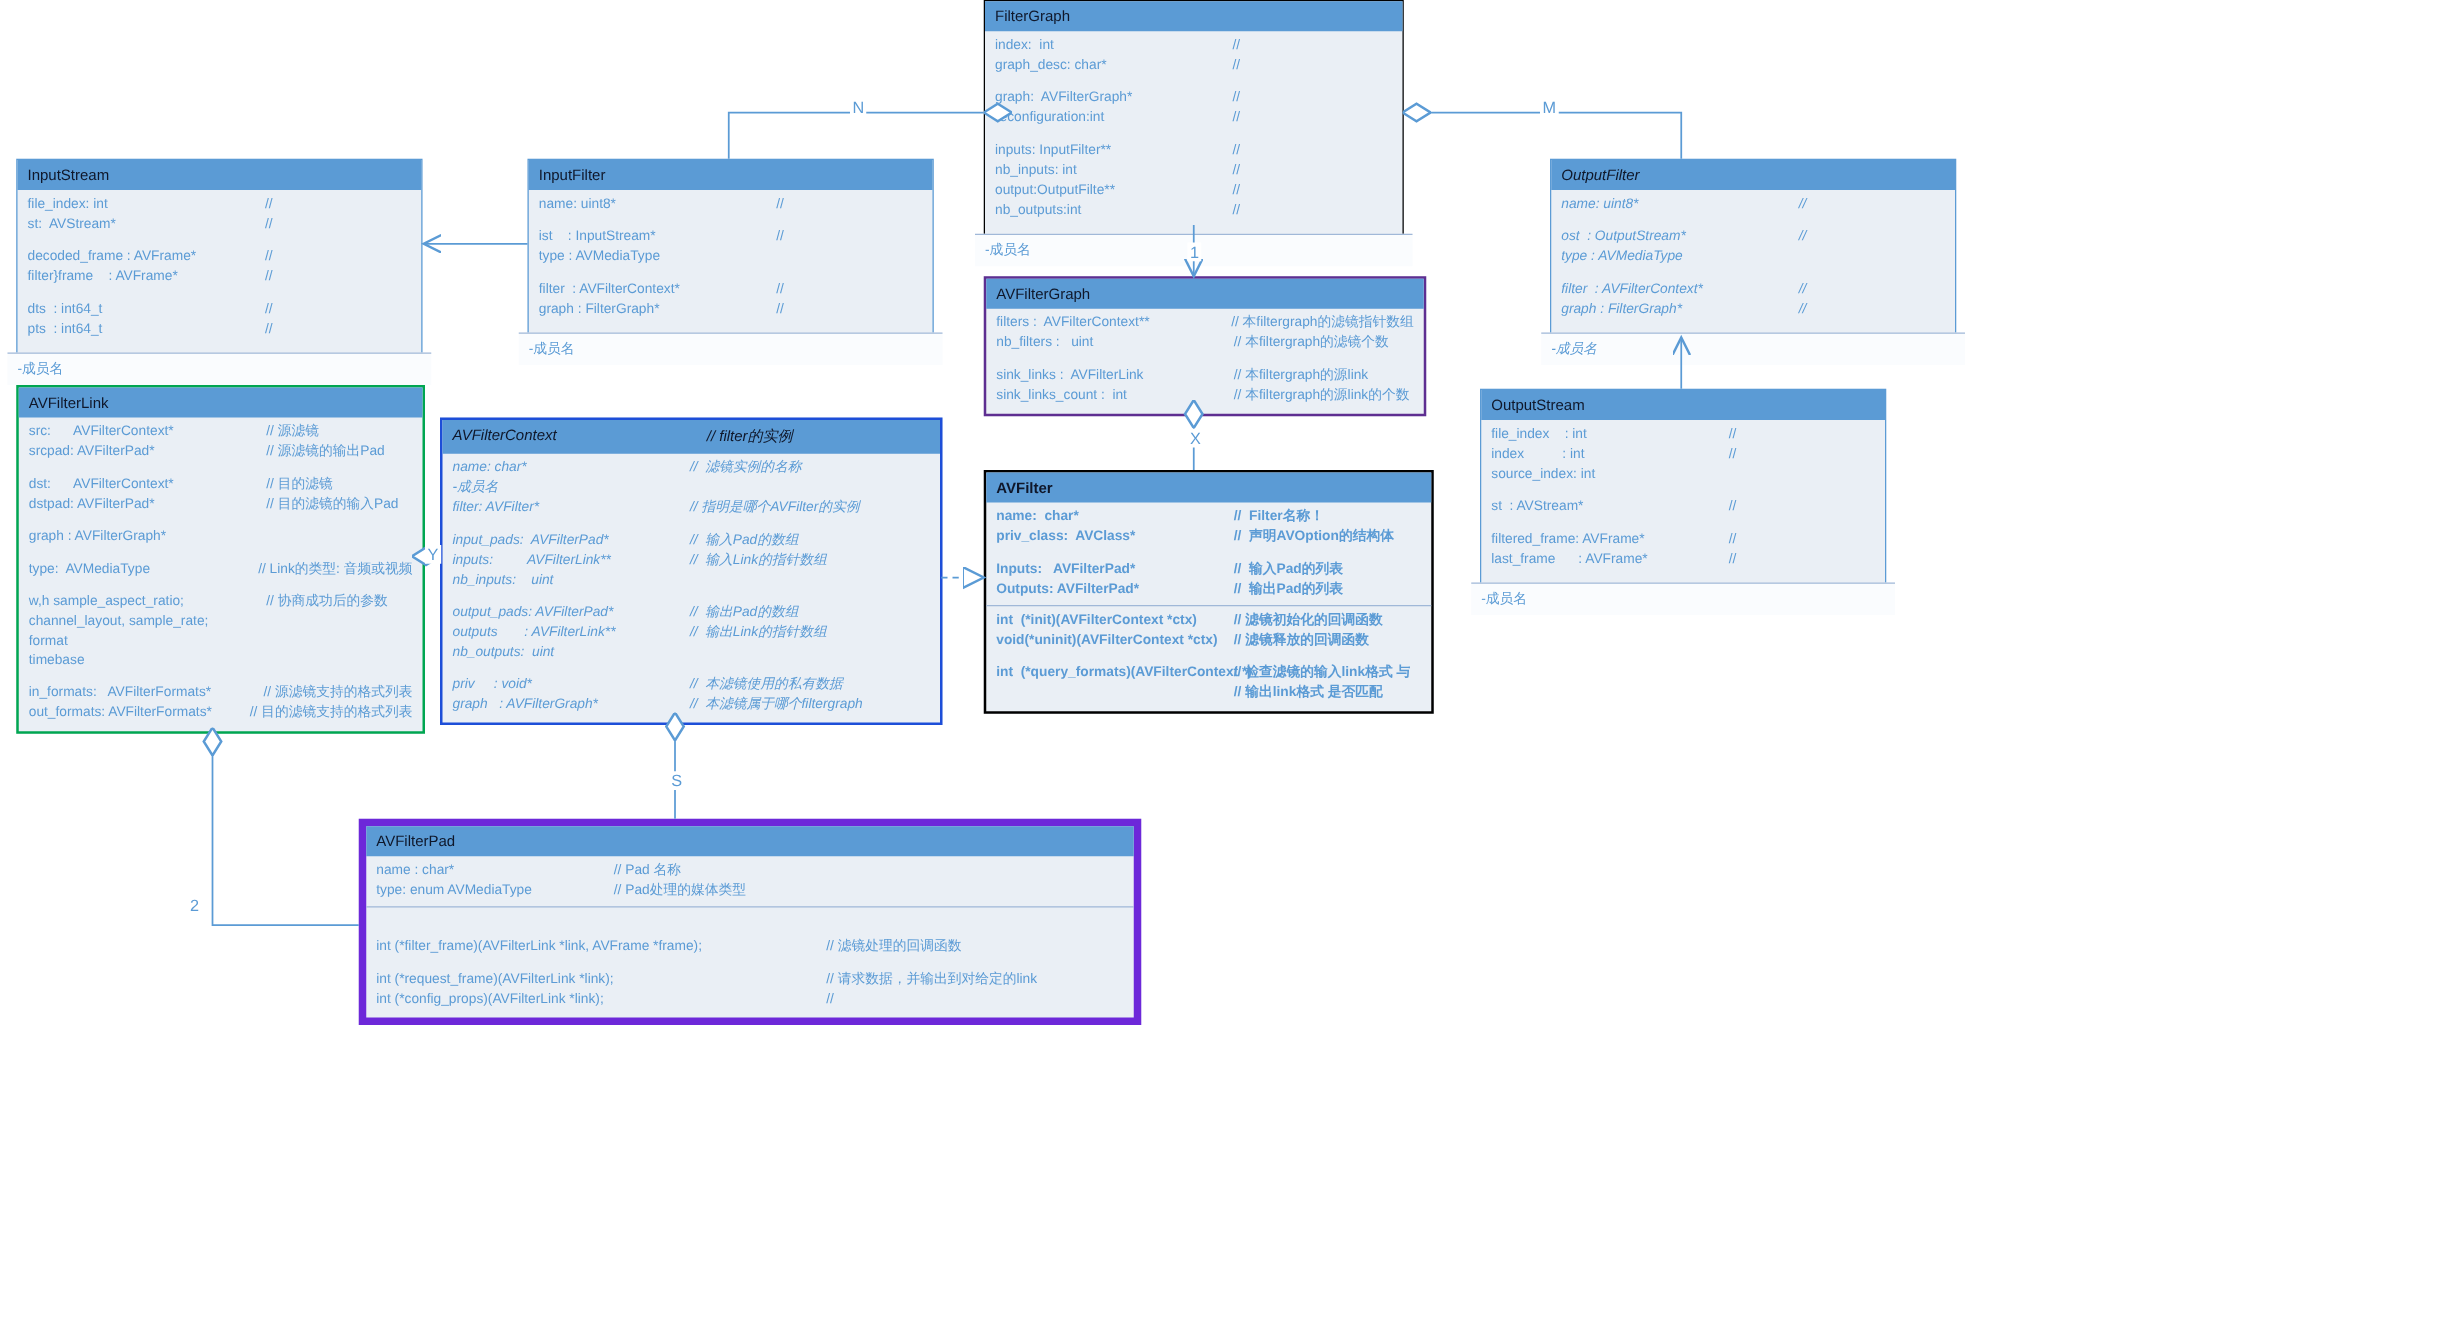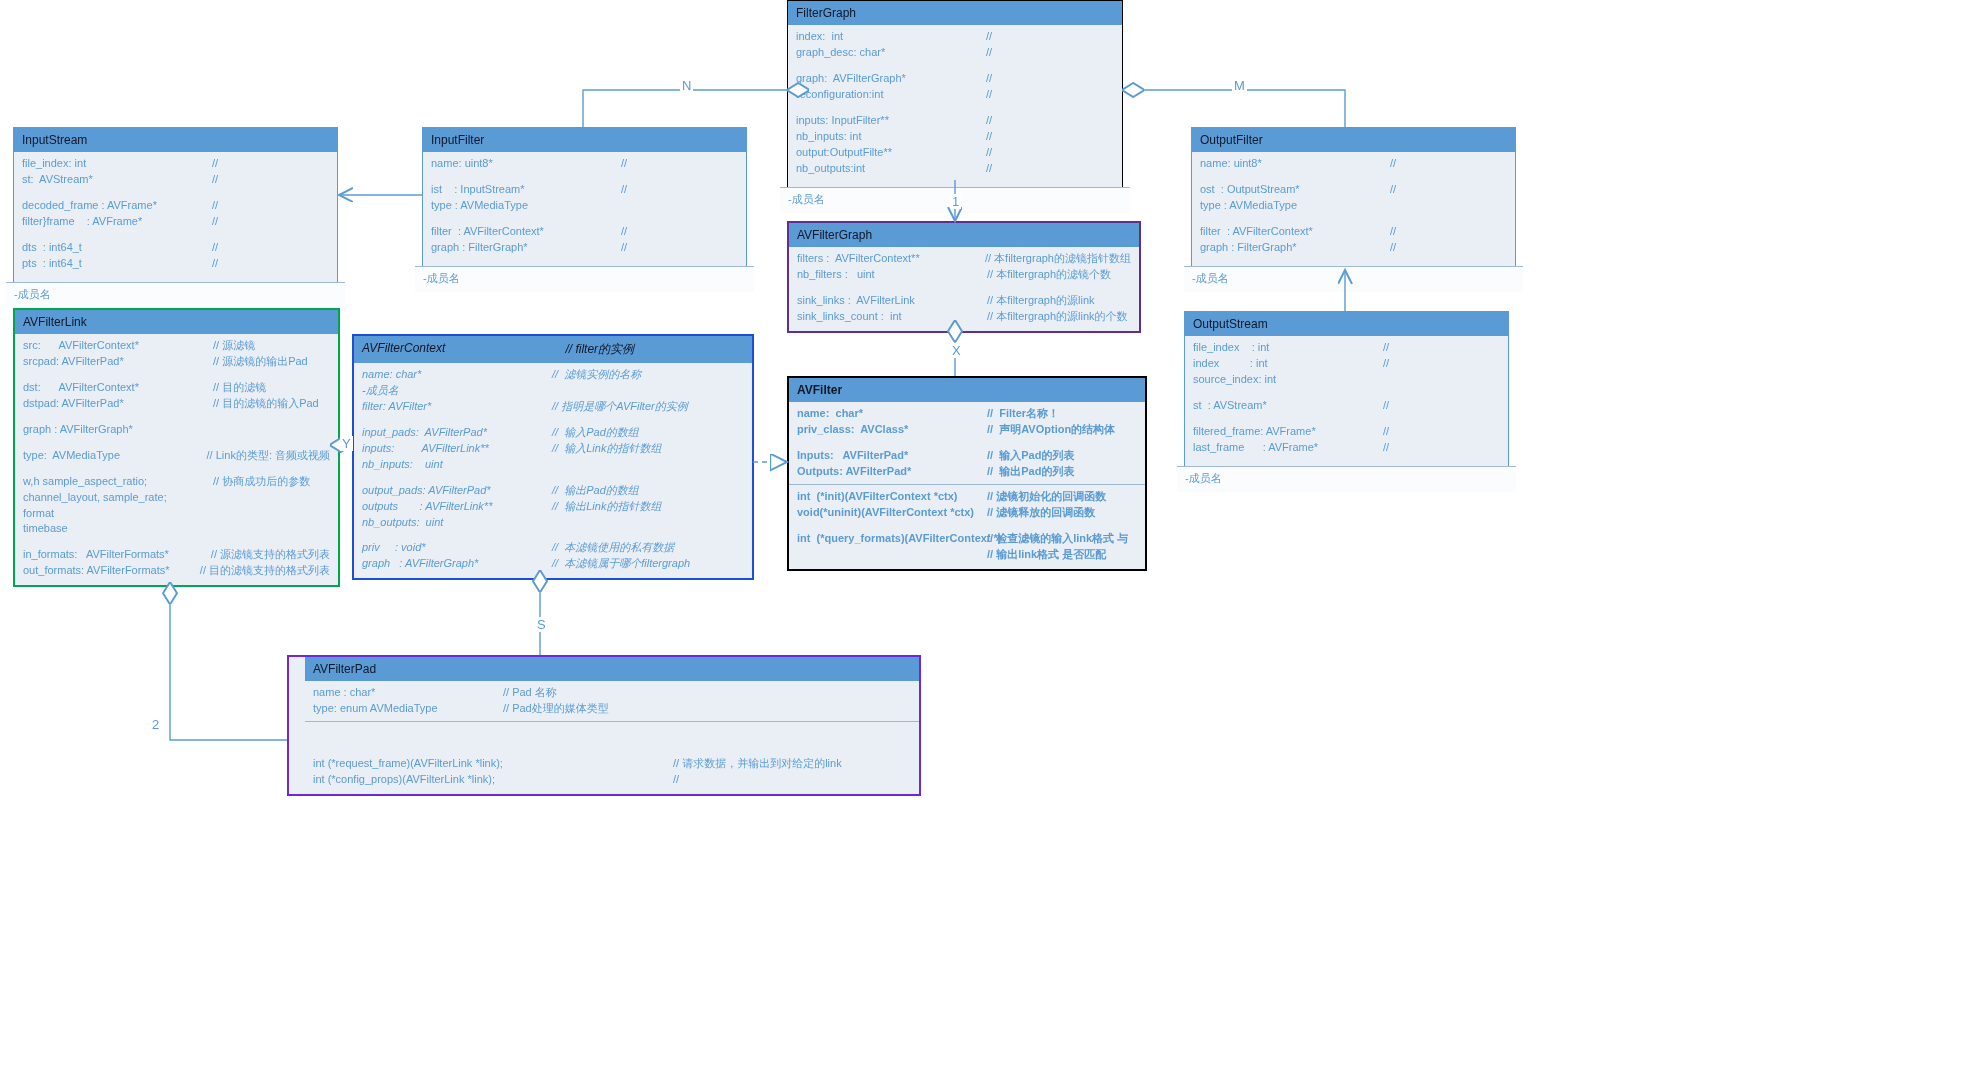--- a/index.html
+++ b/index.html
@@ -162,21 +162,21 @@
         <span class="left">output:OutputFilte**</span>
         <span class="right">//</span>
       </div>
       <div class="row">
         <span class="left">nb_outputs:int</span>
         <span class="right">//</span>
       </div>
     </div>
     <div class="footer">-成员名</div>
   </div>
-<div id="OutputFilter" class="box" style="left:1191px;top:127px; width:323px;">
+<div id="OutputFilter" class="box" style="left:1240px;top:127px; width:323px;font-style:italic;">
     <div class="title">
       <span>OutputFilter</span>
     </div>
     <div class="body">
       <div class="row">
         <span class="left">name: uint8*</span>
         <span class="right">//</span>
       </div>
       <div style="height: 10px;"></div>
       <div class="row">
@@ -408,36 +408,40 @@
         <span class="left">filtered_frame: AVFrame*</span>
         <span class="right">//</span>
       </div>
       <div class="row">
         <span class="left">last_frame      : AVFrame*</span>
         <span class="right">//</span>
       </div>
     </div>
     <div class="footer">-成员名</div>
   </div>
-<div id="AVFilterPad" class="box" style="left:287px; top:655px; width:614px; border:2px solid #6d28d9;padding-left:16px;">
+<div id="AVFilterPad" class="box" style="left:287px; top:655px; width:614px; border:6px solid #6d28d9;">
     <div class="title">
       <span>AVFilterPad</span>
     </div>
     <div class="body">
       <div class="row">
         <span class="left">name : char*</span>
         <span class="right">// Pad 名称</span>
       </div>
       <div class="row">
         <span class="left">type: enum AVMediaType</span>
         <span class="right">// Pad处理的媒体类型</span>
       </div>
       <div class="divider"></div>
       <div style="height: 10px;"></div>
       <div style="height: 10px;"></div>
+      <div class="row wide">
+        <span class="left">int (*filter_frame)(AVFilterLink *link, AVFrame *frame);</span>
+        <span class="right">// 滤镜处理的回调函数</span>
+      </div>
       <div style="height: 10px;"></div>
       <div class="row wide">
         <span class="left">int (*request_frame)(AVFilterLink *link);</span>
         <span class="right">// 请求数据，并输出到对给定的link</span>
       </div>
       <div class="row wide">
         <span class="left">int (*config_props)(AVFilterLink *link);</span>
         <span class="right">//</span>
       </div>
     </div>

